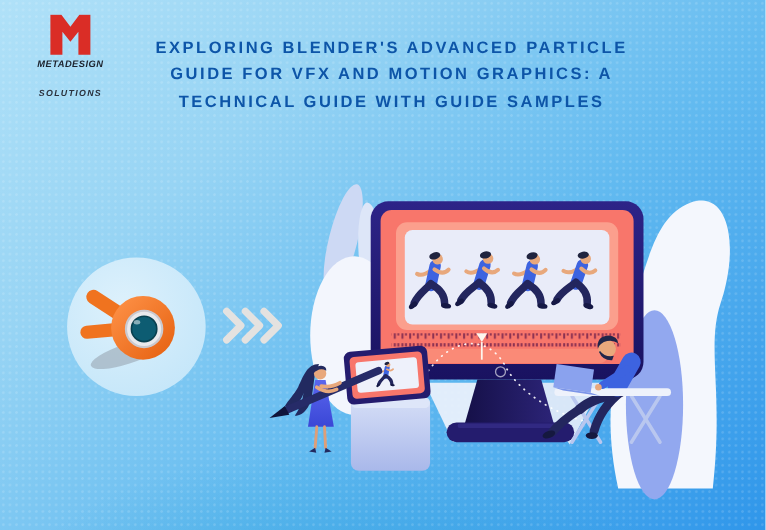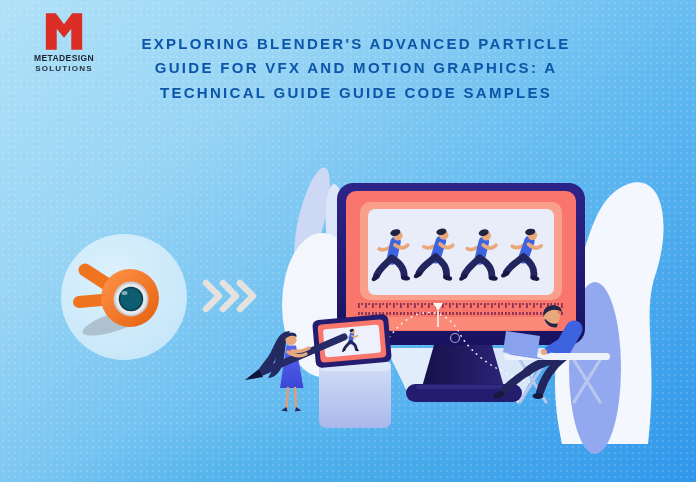--- a/index.html
+++ b/index.html
@@ -10,24 +10,24 @@
     background:
       radial-gradient(75% 55% at 46% 118%, rgba(26,154,212,.45), rgba(26,154,212,0) 62%),
       linear-gradient(138deg,#b0e1f8 0%,#97d4f4 28%,#62baf0 60%,#2f96ea 100%);
   }
   .stage::before{
     content:"";position:absolute;inset:0;z-index:0;pointer-events:none;
     background-image:radial-gradient(rgba(255,255,255,.14) 1px, transparent 1.4px);
     background-size:6px 6px;
   }
   .illustration{position:absolute;left:0;top:0;width:696px;height:482px;z-index:1;}
-  .brand{position:absolute;left:24px;top:13px;width:80px;text-align:center;z-index:2;}
+  .brand{position:absolute;left:24px;top:13px;width:80px;text-align:center;z-index:2;font-style:italic;}
   .brand-m{width:40px;height:37px;display:block;margin:0 auto 3px auto;}
   .brand-line1{font-size:8.5px;font-weight:bold;letter-spacing:.4px;color:#1d232e;}
-  .brand-line2{font-size:8px;font-weight:bold;letter-spacing:1.2px;color:#2a313d;margin-top:1px;}
+  .brand-line2{font-size:8px;font-weight:bold;letter-spacing:1.2px;color:#2a313d;margin-top:17px;}
   .title{
     position:absolute;left:110px;top:32px;width:492px;z-index:2;text-align:center;
     color:#0d55a8;font-weight:bold;font-size:15px;line-height:1.62;letter-spacing:2.3px;
   }
   .title .line{white-space:nowrap;}
 </style>
 </head>
 <body>
 
 <div class="stage">
@@ -36,21 +36,21 @@
     <svg class="brand-m" viewBox="0 0 44 40">
       <path d="M2,40 V0 H13 L22,12 L31,0 H42 V40 H30 V17 L22,27 L14,17 V40 Z" fill="#da2d26"></path>
     </svg>
     <div class="brand-line1">METADESIGN</div>
     <div class="brand-line2">SOLUTIONS</div>
   </div>
 
   <div class="title" aria-label="EXPLORING BLENDER'S ADVANCED PARTICLE SYSTEM FOR VFX AND MOTION GRAPHICS: A TECHNICAL GUIDE WITH CODE SAMPLES">
     <div class="line">EXPLORING BLENDER'S ADVANCED PARTICLE</div>
     <div class="line">GUIDE FOR VFX AND MOTION GRAPHICS: A</div>
-    <div class="line">TECHNICAL GUIDE GUIDE CODE SAMPLES</div>
+    <div class="line">TECHNICAL GUIDE WITH GUIDE SAMPLES</div>
   </div>
 
   <svg class="illustration" viewBox="0 0 696 482">
     <defs>
       <linearGradient id="bezelGrad" x1="0" y1="0" x2="0" y2="1">
         <stop offset="0" stop-color="#2d2488"></stop>
           <stop offset="1" stop-color="#191260"></stop>
       </linearGradient>
       <linearGradient id="orangeGrad" x1="0" y1="0" x2="1" y2="1">
         <stop offset="0" stop-color="#ff944a"></stop>

